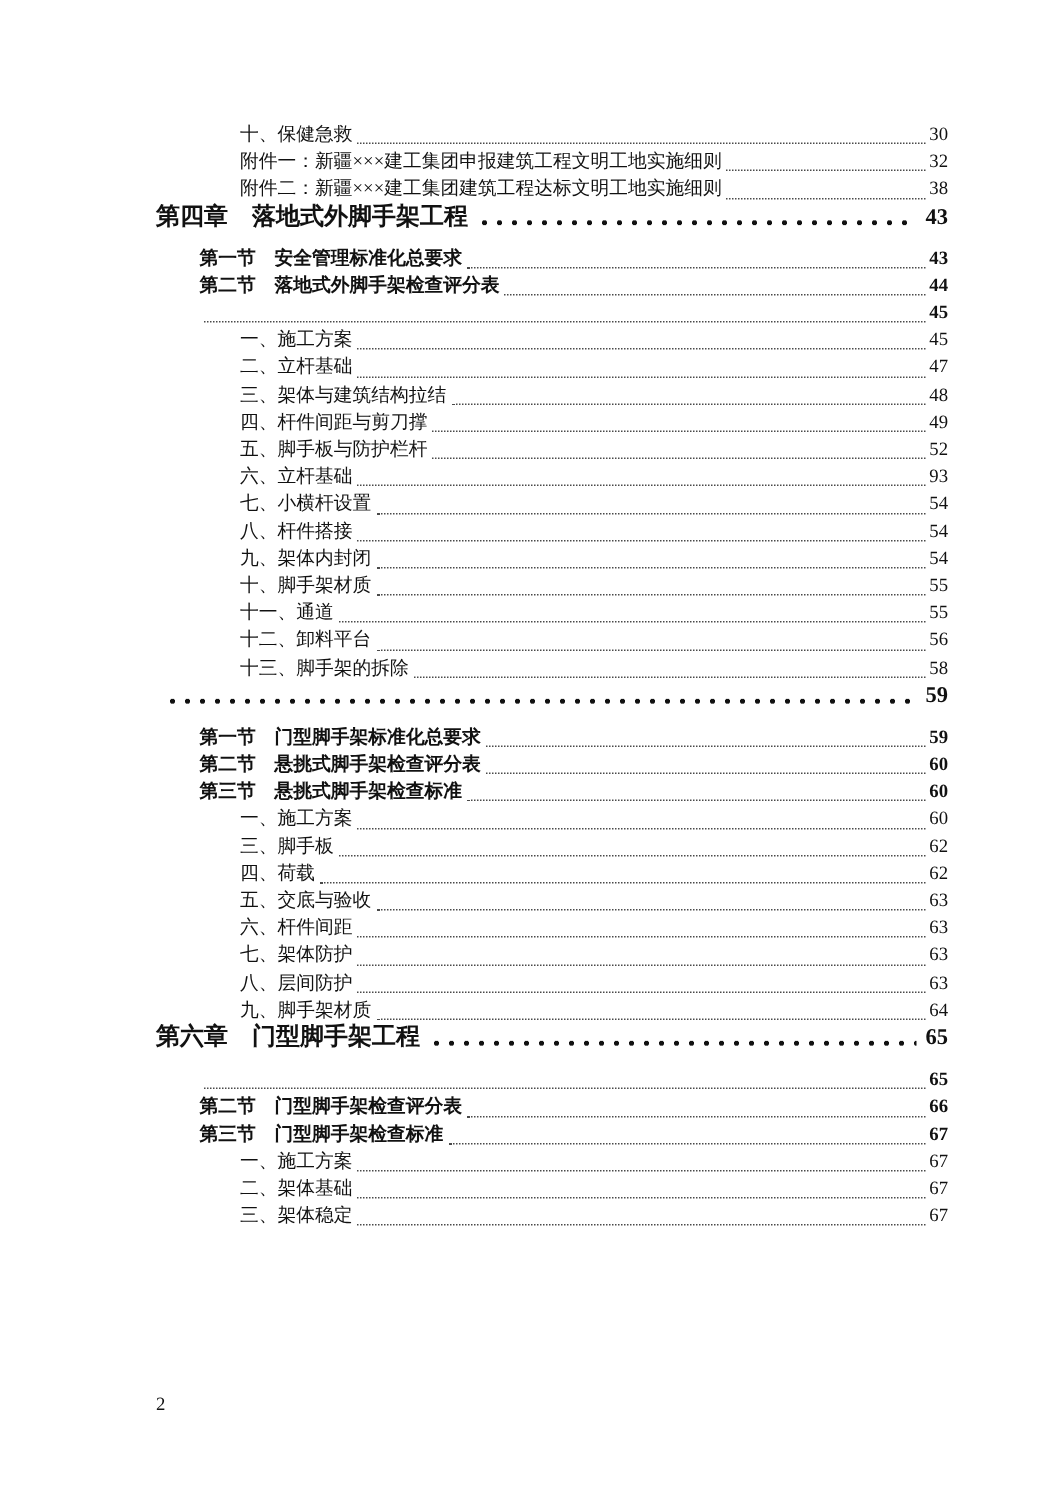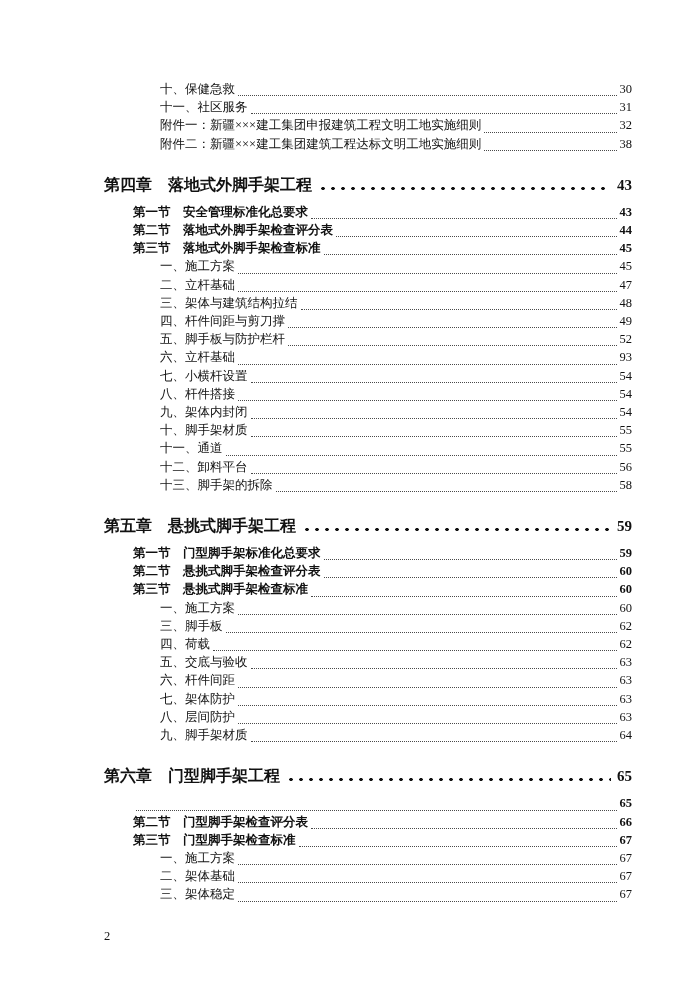--- a/index.html
+++ b/index.html
@@ -27,21 +27,21 @@
   .level-item, .level-section {
     font-size: 12.5px;
     line-height: 18.2px;
   }
   .level-item { padding-left: 56px; }
   .level-section { padding-left: 29px; font-weight: bold; }
   .level-chapter {
     font-size: 16px;
     font-weight: bold;
     line-height: 20px;
-    margin: 22px 0 8px 0;
+    margin: 0 0 8px 0;
   }
   .title { white-space: nowrap; }
   .leader {
     flex: 1;
     min-width: 16px;
     align-self: flex-end;
     height: 5px;
     margin: 0 3px 2px 3px;
     border-bottom: 1.6px dotted #4a4a4a;
   }
@@ -68,25 +68,20 @@
 <body>
 
 <div class="page">
   <div class="toc" id="toc">
       <div class="toc-row level-item">
         <span class="title">十、保健急救</span>
         <span class="leader"></span>
         <span class="pageno">30</span>
       </div>
       <div class="toc-row level-item">
-        <span class="title">十一、社区服务</span>
-        <span class="leader"></span>
-        <span class="pageno">31</span>
-      </div>
-      <div class="toc-row level-item">
         <span class="title">附件一：新疆×××建工集团申报建筑工程文明工地实施细则</span>
         <span class="leader"></span>
         <span class="pageno">32</span>
       </div>
       <div class="toc-row level-item">
         <span class="title">附件二：新疆×××建工集团建筑工程达标文明工地实施细则</span>
         <span class="leader"></span>
         <span class="pageno">38</span>
       </div>
       <div class="toc-row level-chapter">
@@ -98,21 +93,20 @@
         <span class="title">第一节　安全管理标准化总要求</span>
         <span class="leader"></span>
         <span class="pageno">43</span>
       </div>
       <div class="toc-row level-section">
         <span class="title">第二节　落地式外脚手架检查评分表</span>
         <span class="leader"></span>
         <span class="pageno">44</span>
       </div>
       <div class="toc-row level-section">
-        <span class="title">第三节　落地式外脚手架检查标准</span>
         <span class="leader"></span>
         <span class="pageno">45</span>
       </div>
       <div class="toc-row level-item">
         <span class="title">一、施工方案</span>
         <span class="leader"></span>
         <span class="pageno">45</span>
       </div>
       <div class="toc-row level-item">
         <span class="title">二、立杆基础</span>
@@ -168,21 +162,20 @@
         <span class="title">十二、卸料平台</span>
         <span class="leader"></span>
         <span class="pageno">56</span>
       </div>
       <div class="toc-row level-item">
         <span class="title">十三、脚手架的拆除</span>
         <span class="leader"></span>
         <span class="pageno">58</span>
       </div>
       <div class="toc-row level-chapter">
-        <span class="title">第五章　悬挑式脚手架工程</span>
         <span class="leader"></span>
         <span class="pageno">59</span>
       </div>
       <div class="toc-row level-section">
         <span class="title">第一节　门型脚手架标准化总要求</span>
         <span class="leader"></span>
         <span class="pageno">59</span>
       </div>
       <div class="toc-row level-section">
         <span class="title">第二节　悬挑式脚手架检查评分表</span>

